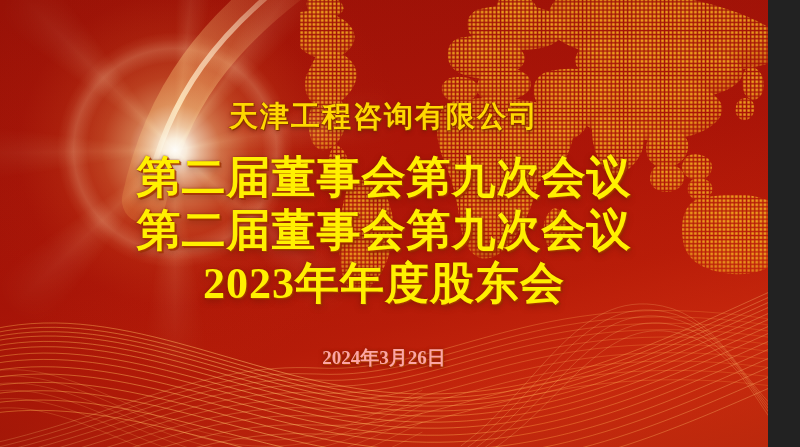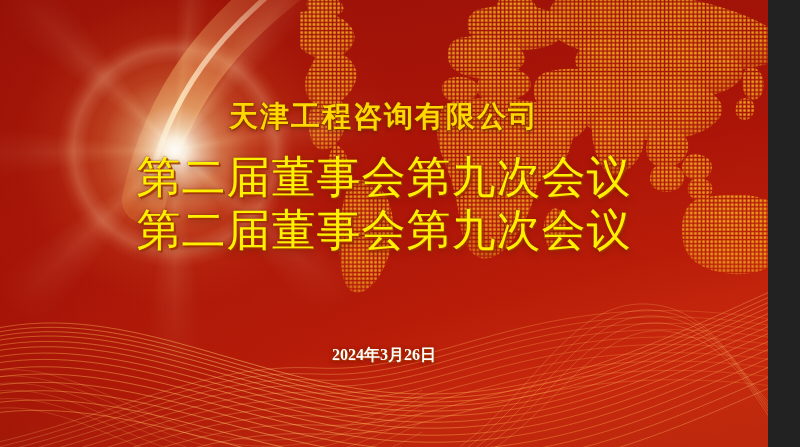--- a/index.html
+++ b/index.html
@@ -133,41 +133,41 @@
   }
 
   .meeting-lines {
     margin-top: 14px;
     display: flex;
     flex-direction: column;
     align-items: center;
   }
   .meeting-line {
     font-size: 44px;
-    font-weight: normal;
+    font-weight: bold;
     line-height: 53px;
     letter-spacing: 1px;
     color: #fff000;
     text-shadow:
       1px 1px 0 #a83800,
       2px 2px 0 rgba(150,45,0,.65),
       0 0 2px rgba(120,35,0,.8),
       0 3px 7px rgba(90,18,0,.45);
     white-space: nowrap;
   }
 
   .meeting-date {
     position: absolute;
     top: 345px;
     left: 0; right: 0;
     text-align: center;
-    font-size: 16px;
+    font-size: 19px;
     font-weight: bold;
     letter-spacing: 0px;
-    color: #ffffff;
+    color: #fca5a5;
     text-shadow:
       1px 1px 0 #b03c00,
       0 0 3px rgba(130,35,0,.7),
       0 2px 5px rgba(90,18,0,.5);
     white-space: nowrap;
   }
 </style>
 </head>
 <body>
 
@@ -330,18 +330,19 @@
     </svg>
   </div>
 
   <div id="content">
 
     <div class="company-name">天津工程咨询有限公司</div>
 
     <div class="meeting-lines">
       <div class="meeting-line">第二届董事会第九次会议</div>
       <div class="meeting-line">第二届董事会第九次会议</div>
+      <div class="meeting-line">2023年年度股东会</div>
     </div>
 
     <div class="meeting-date">2024年3月26日</div>
   </div>
 
 </div>
 
 </body></html>

